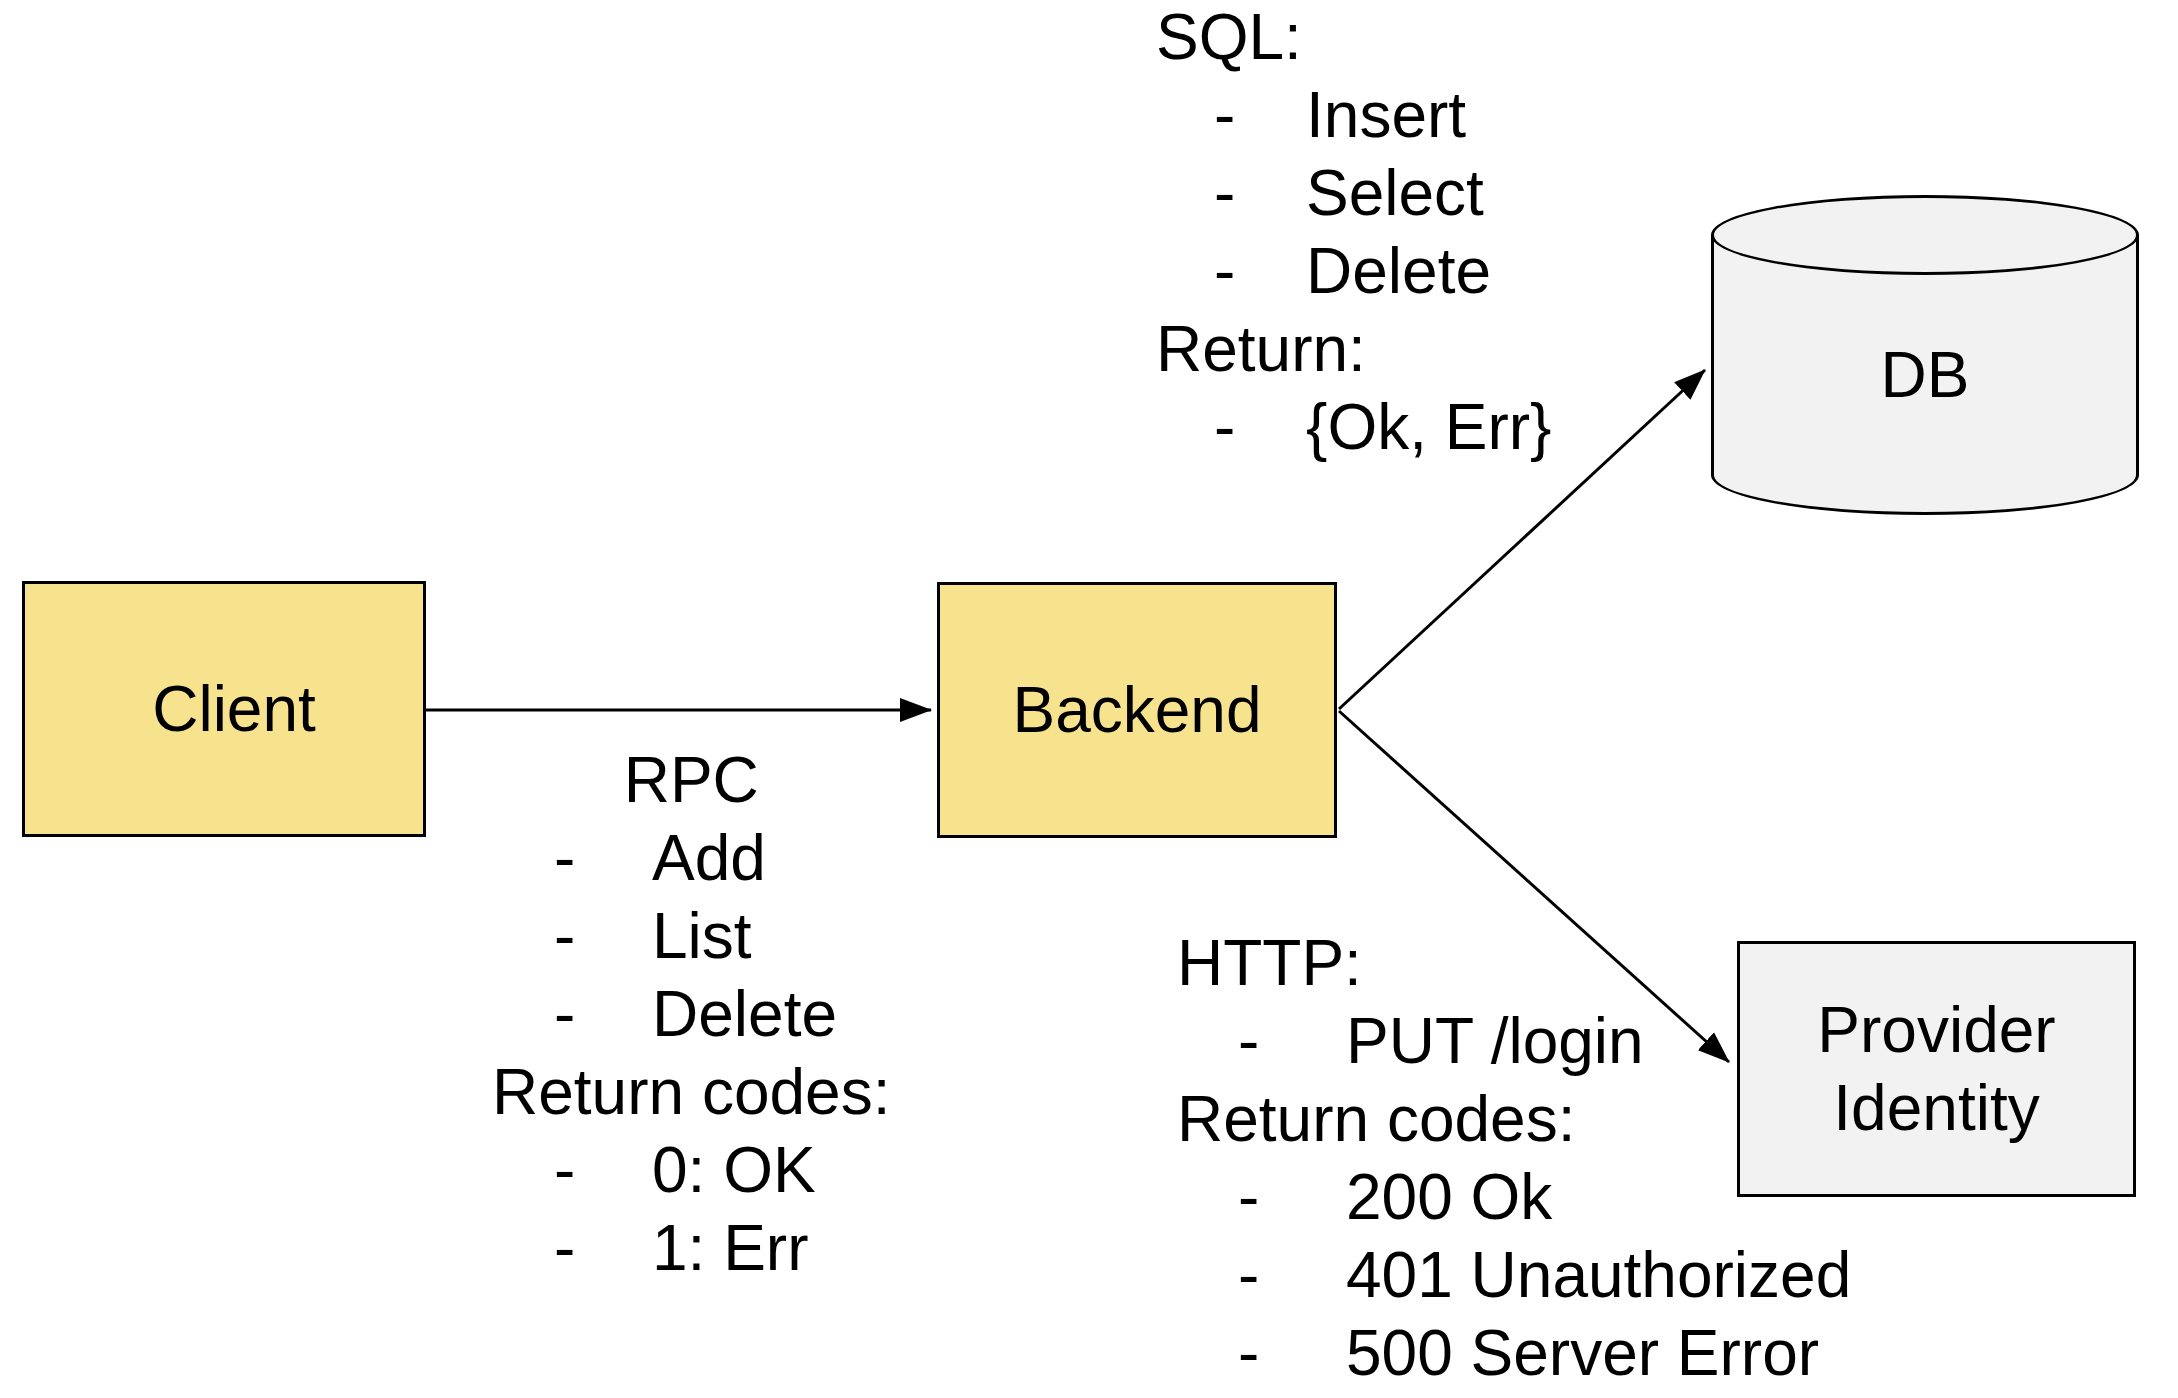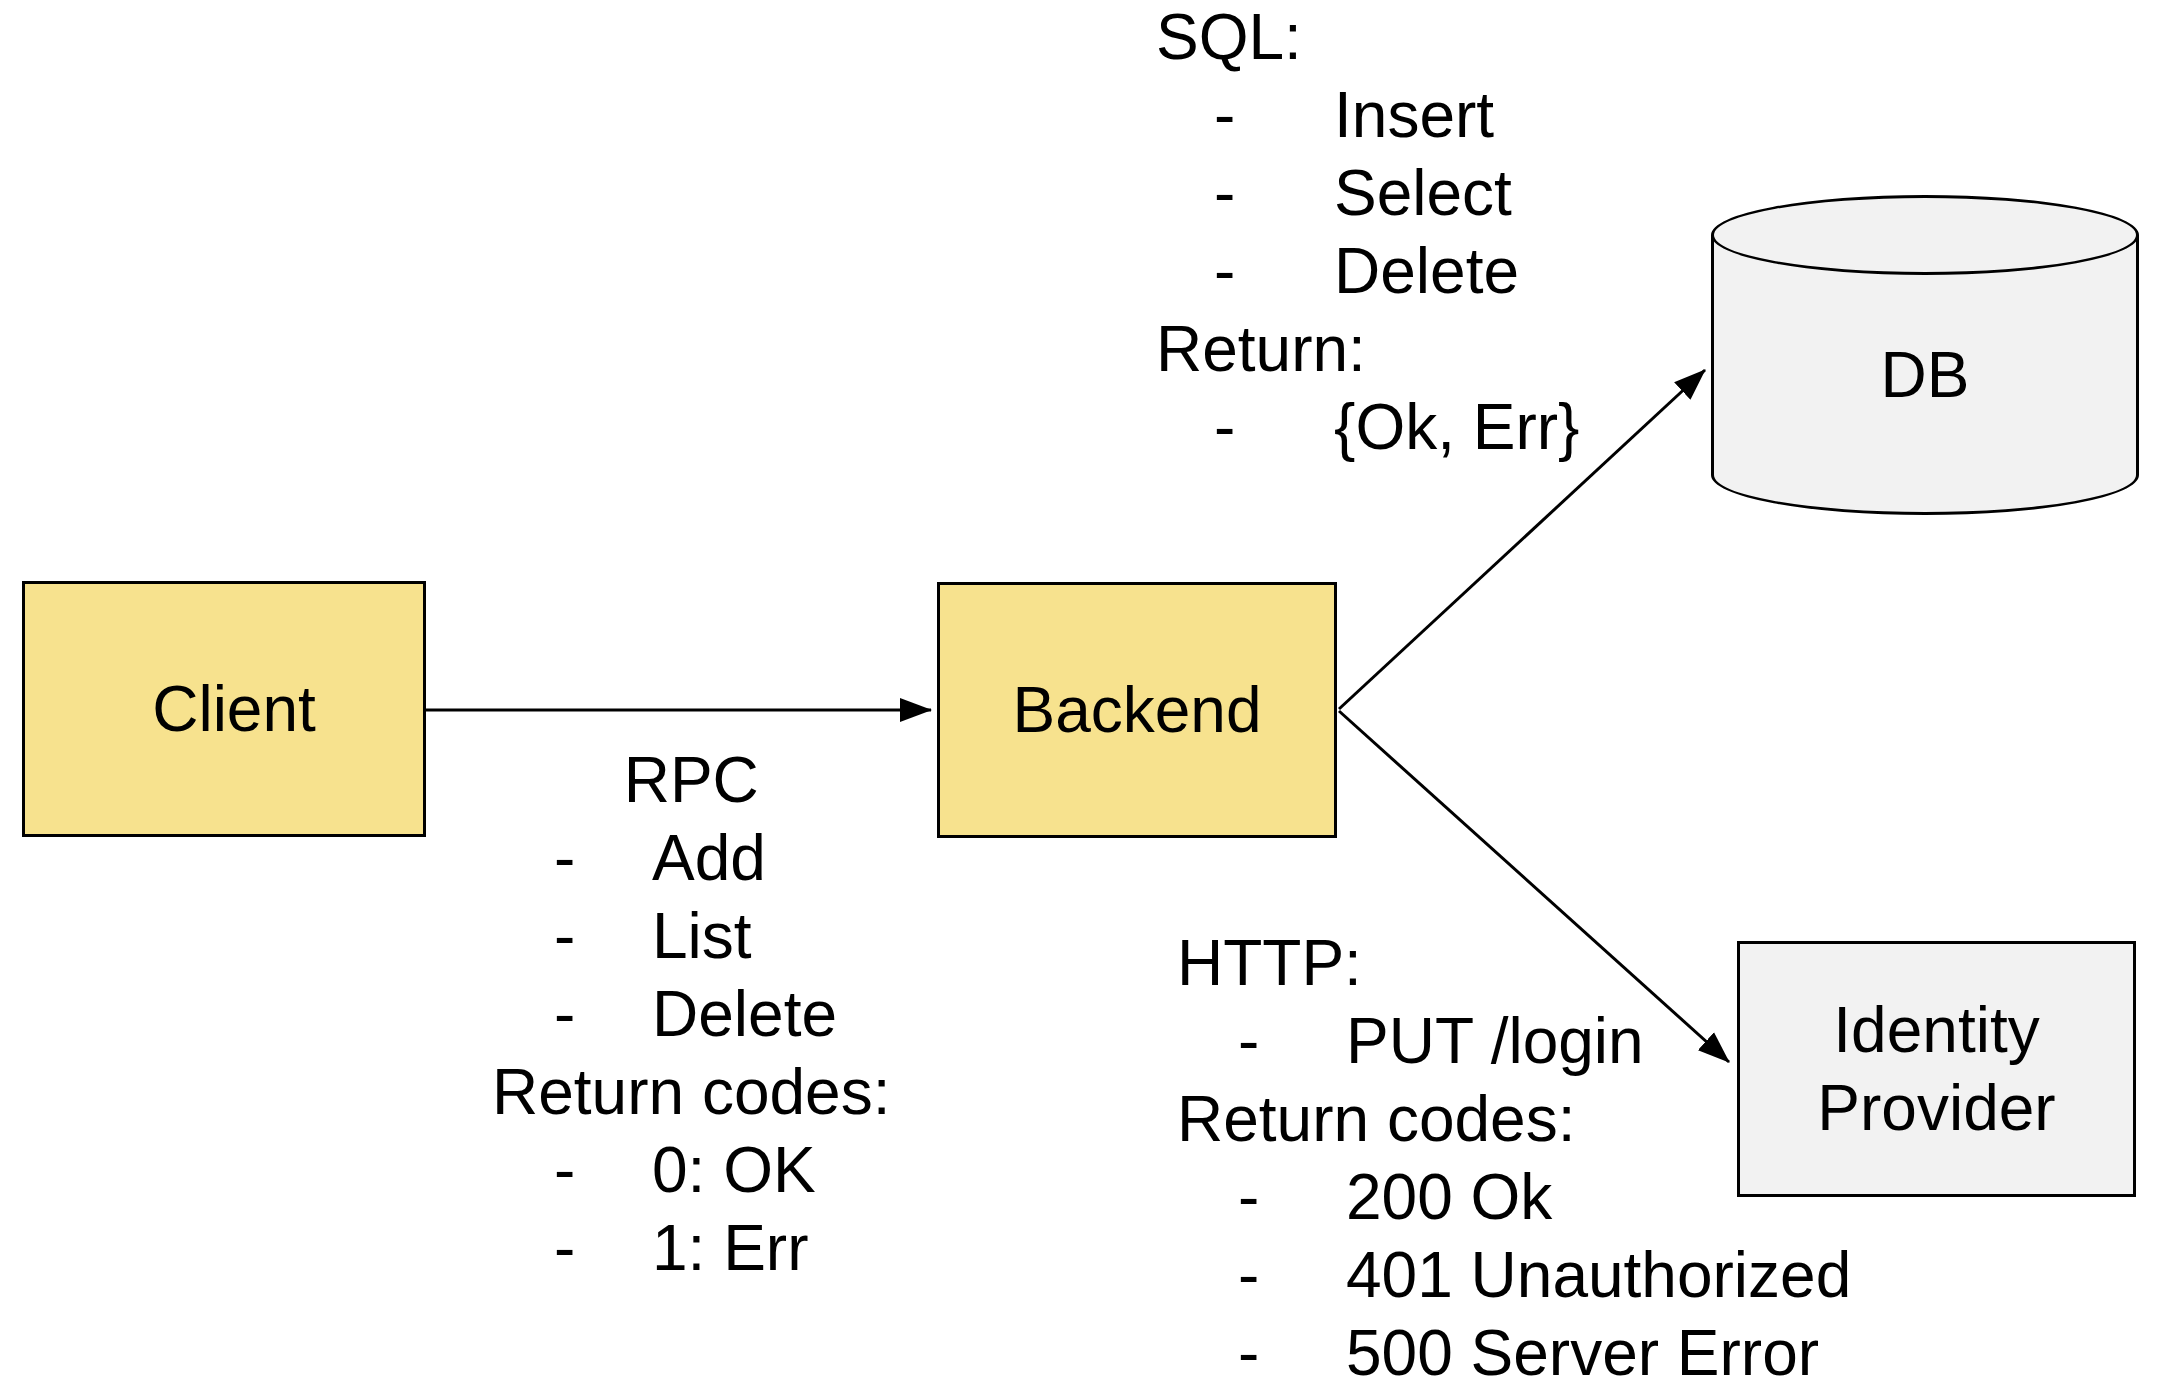--- a/index.html
+++ b/index.html
@@ -65,21 +65,21 @@
     white-space:nowrap;z-index:3;
   }
   .ann .line{position:relative;height:78px;}
   .ann .dash{position:absolute;}
   .ann .txt{position:absolute;}
   .ann-rpc{left:492px;top:741px;text-align:center;}
   .ann-rpc .dash{left:62px;}
   .ann-rpc .txt{left:160px;}
   .ann-sql{left:1156px;top:-2px;}
   .ann-sql .dash{left:58px;}
-  .ann-sql .txt{left:150px;margin-left:28px;}
+  .ann-sql .txt{left:150px;}
   .ann-http{left:1177px;top:924px;}
   .ann-http .dash{left:61px;}
   .ann-http .txt{left:169px;}
 </style>
 </head>
 <body>
 
 <div class="canvas">
 
   <svg class="arrows">
@@ -104,22 +104,22 @@
   <div class="cylinder">
     <div class="cyl-bottom"></div>
     <div class="cyl-body"></div>
     <div class="cyl-top"></div>
     <div class="cyl-label">
       <span>DB</span>
     </div>
   </div>
 
   <div class="node gray node-idp">
+    <span>Provider</span>
     <span>Identity</span>
-    <span>Provider</span>
   </div>
 
   <div class="ann ann-rpc">
       <div class="line">RPC</div>
       <div class="line">
         <span class="dash">-</span>
         <span class="txt">Add</span>
       </div>
       <div class="line">
         <span class="dash">-</span>

